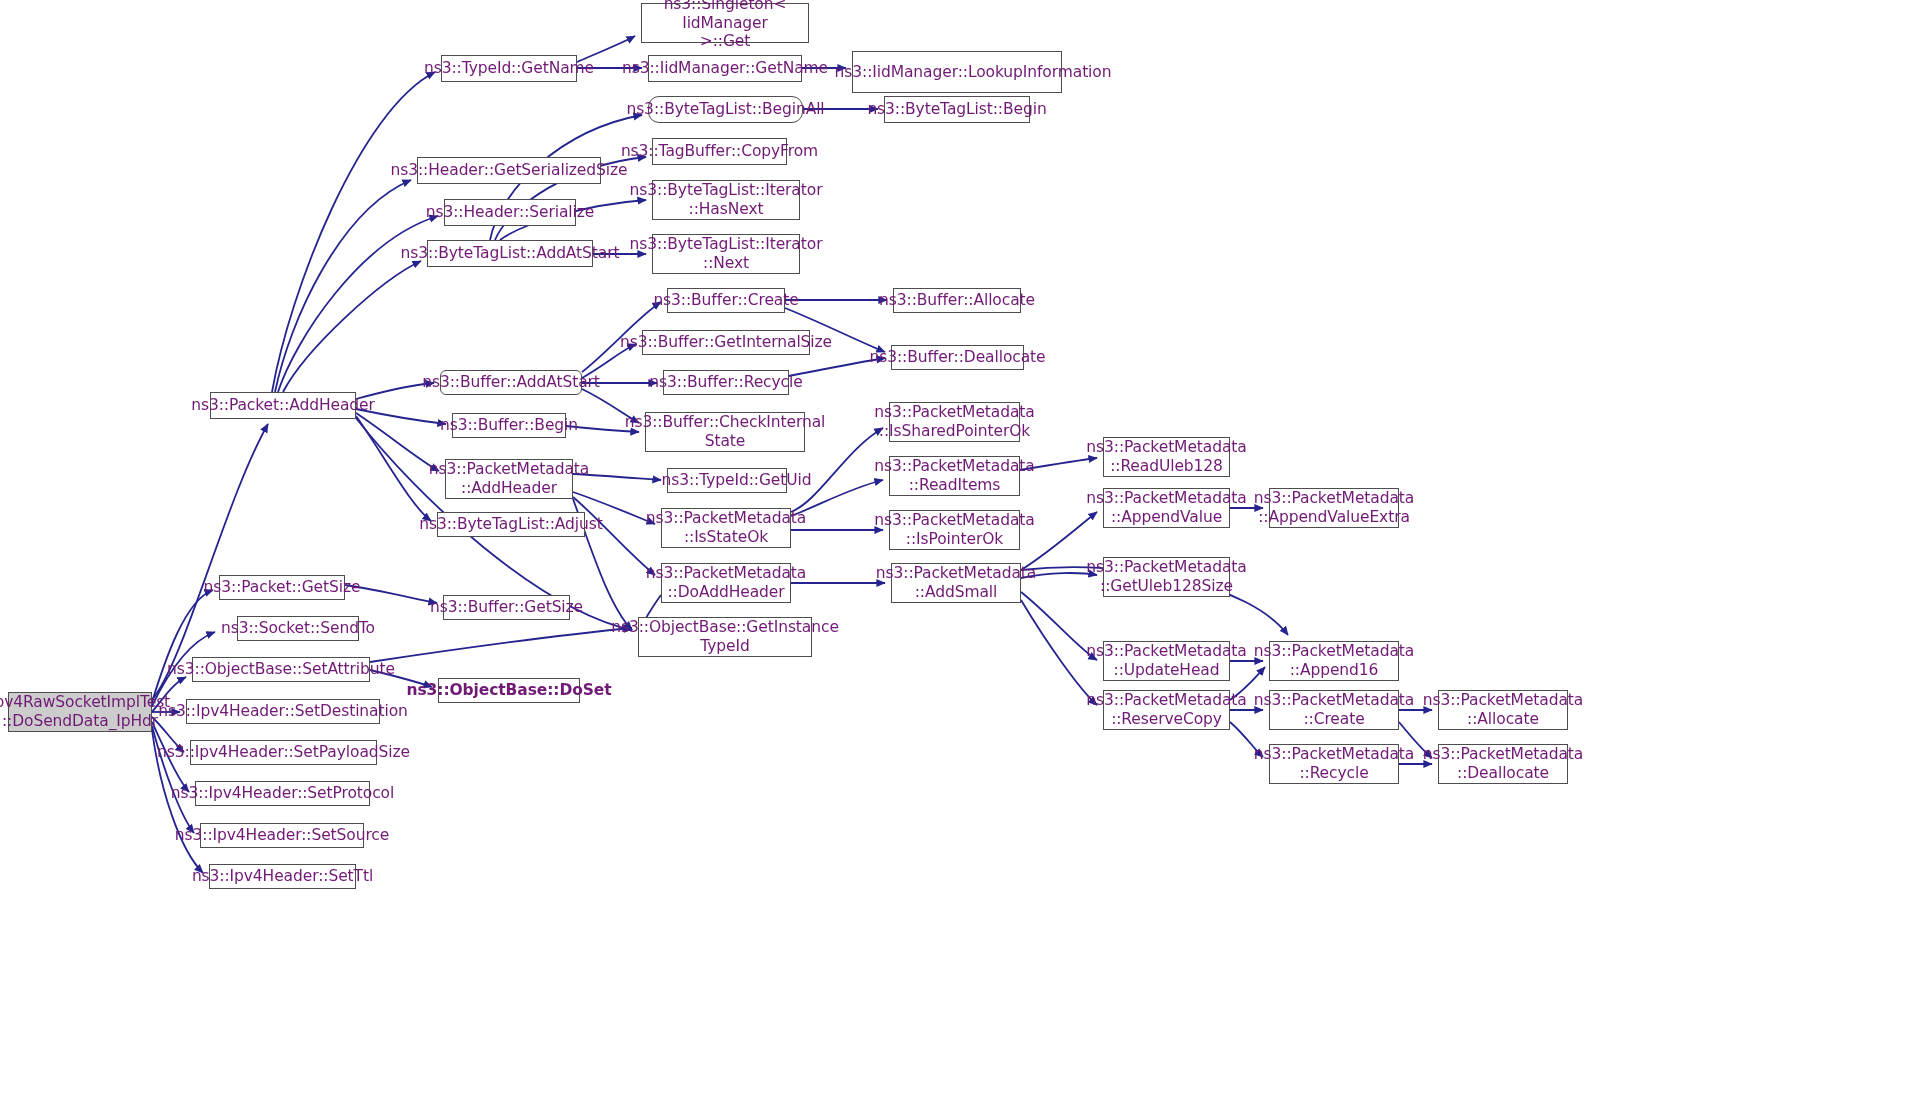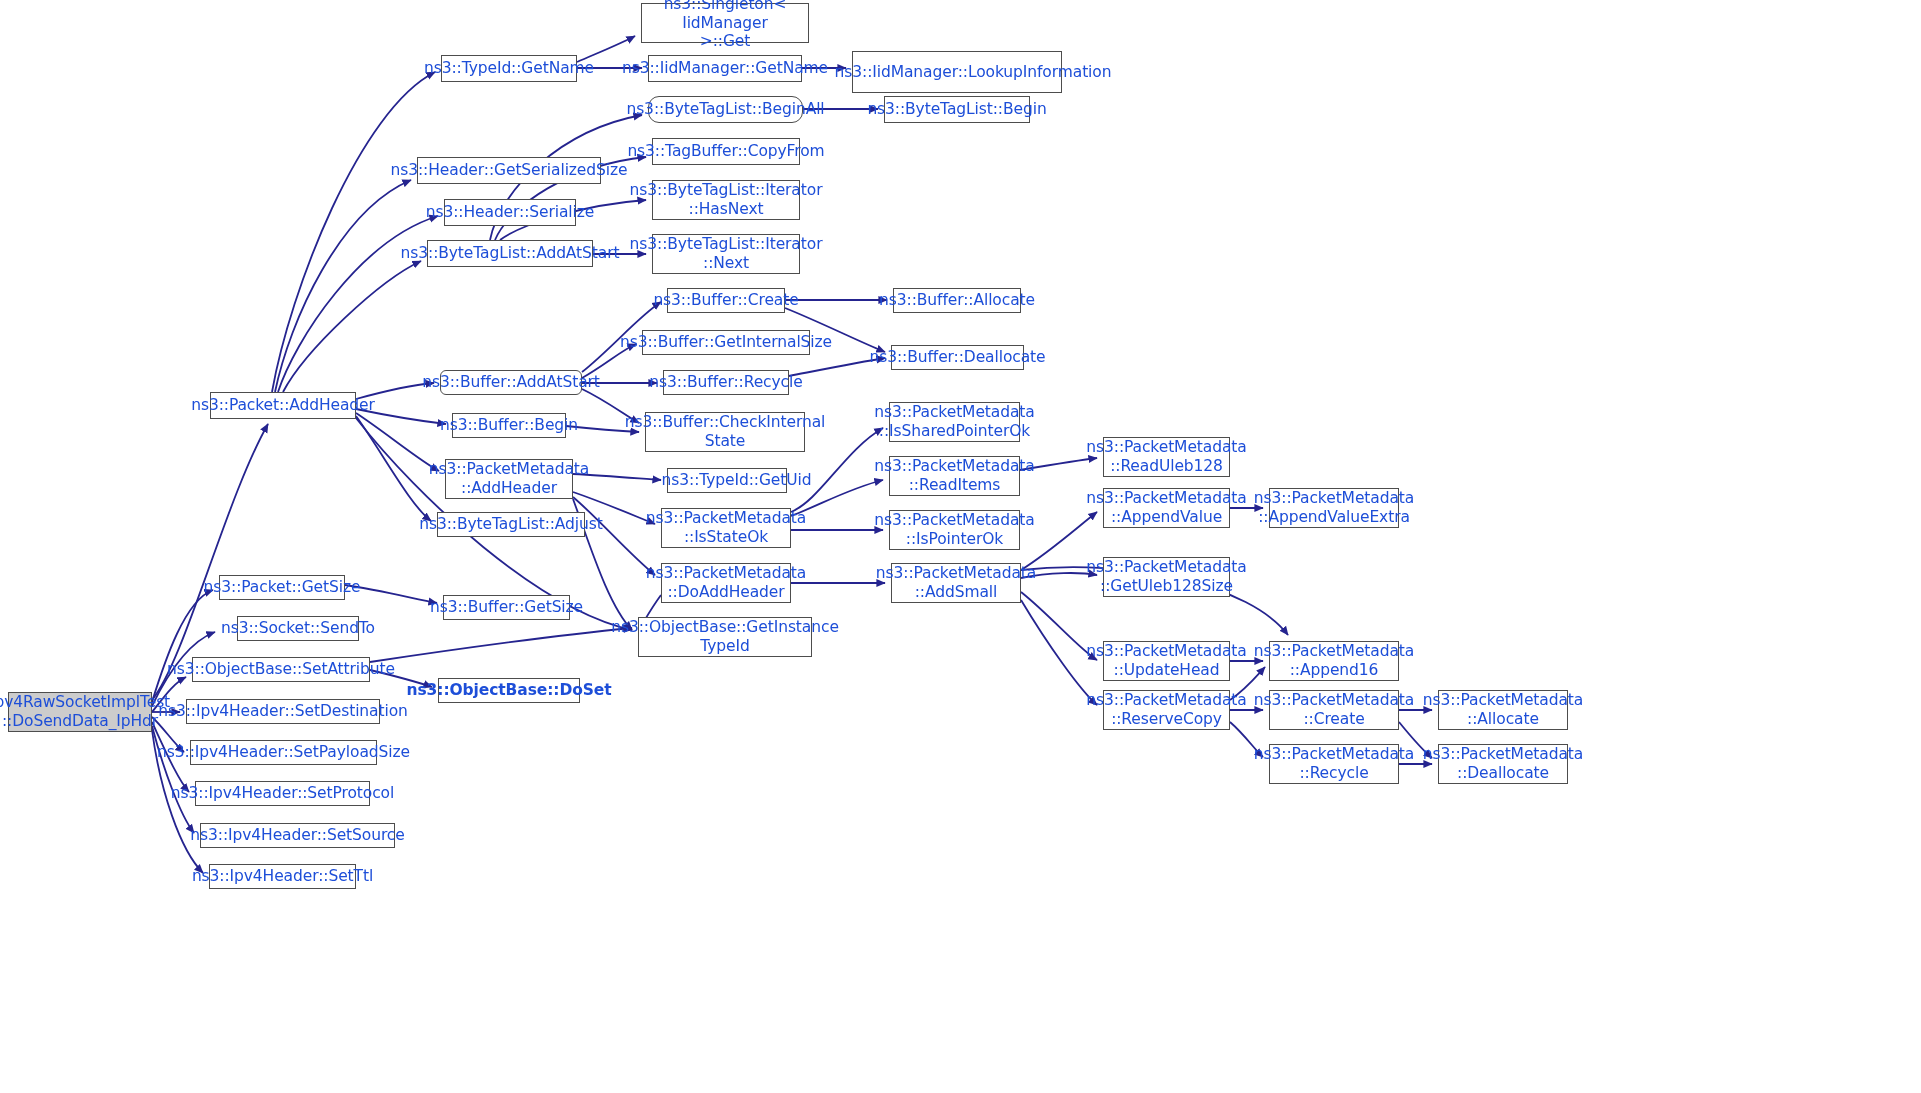--- a/index.html
+++ b/index.html
@@ -22,21 +22,21 @@
     left: 0; top: 0;
     width: 1921px;
     height: 1093px;
     pointer-events: none;
   }
   .node {
     position: absolute;
     box-sizing: border-box;
     border: 1.6px solid #4d4d4d;
     background: #ffffff;
-    color: #1d4ed8;
+    color: #701a75;
     display: flex;
     align-items: center;
     justify-content: center;
     text-align: center;
     font-size: 15.5px;
     line-height: 1.22;
     letter-spacing: -0.1px;
     white-space: pre-line;
     padding: 1px 4px;
   }
@@ -122,21 +122,21 @@
       <div class="node root" style="left: 8px; top: 692px; width: 144px; height: 40px;">Ipv4RawSocketImplTest
 ::DoSendData_IpHdr</div>
       <div class="node" style="left: 210px; top: 392px; width: 146px; height: 27px;">ns3::Packet::AddHeader</div>
       <div class="node" style="left: 441px; top: 55px; width: 136px; height: 27px;">ns3::TypeId::GetName</div>
       <div class="node" style="left: 641px; top: 3px; width: 168px; height: 40px;">ns3::Singleton&lt; IidManager
 &gt;::Get</div>
       <div class="node" style="left: 648px; top: 55px; width: 154px; height: 27px;">ns3::IidManager::GetName</div>
       <div class="node" style="left: 852px; top: 51px; width: 210px; height: 42px; padding-left: 36px;">ns3::IidManager::LookupInformation</div>
       <div class="node" style="left: 648px; top: 96px; width: 155px; height: 27px; border-radius: 11px;">ns3::ByteTagList::BeginAll</div>
       <div class="node" style="left: 884px; top: 96px; width: 146px; height: 27px;">ns3::ByteTagList::Begin</div>
-      <div class="node" style="left: 652px; top: 138px; width: 148px; height: 27px;">ns3::TagBuffer::CopyFrom</div>
+      <div class="node" style="left: 652px; top: 138px; width: 135px; height: 27px;">ns3::TagBuffer::CopyFrom</div>
       <div class="node" style="left: 652px; top: 180px; width: 148px; height: 40px;">ns3::ByteTagList::Iterator
 ::HasNext</div>
       <div class="node" style="left: 652px; top: 234px; width: 148px; height: 40px;">ns3::ByteTagList::Iterator
 ::Next</div>
       <div class="node" style="left: 417px; top: 157px; width: 184px; height: 27px;">ns3::Header::GetSerializedSize</div>
       <div class="node" style="left: 444px; top: 199px; width: 132px; height: 27px;">ns3::Header::Serialize</div>
       <div class="node" style="left: 427px; top: 240px; width: 166px; height: 27px;">ns3::ByteTagList::AddAtStart</div>
       <div class="node" style="left: 667px; top: 288px; width: 118px; height: 25px;">ns3::Buffer::Create</div>
       <div class="node" style="left: 893px; top: 288px; width: 128px; height: 25px; text-align: right;">ns3::Buffer::Allocate</div>
       <div class="node" style="left: 642px; top: 330px; width: 168px; height: 25px;">ns3::Buffer::GetInternalSize</div>
@@ -187,16 +187,16 @@
       <div class="node" style="left: 219px; top: 575px; width: 126px; height: 25px;">ns3::Packet::GetSize</div>
       <div class="node" style="left: 443px; top: 595px; width: 127px; height: 25px;">ns3::Buffer::GetSize</div>
       <div class="node" style="left: 221px; top: 616px; width: 122px; height: 25px; margin-left: 16px;">ns3::Socket::SendTo</div>
       <div class="node" style="left: 192px; top: 657px; width: 178px; height: 25px;">ns3::ObjectBase::SetAttribute</div>
       <div class="node" style="left: 438px; top: 678px; width: 142px; height: 25px; font-weight: bold;">ns3::ObjectBase::DoSet</div>
       <div class="node" style="left: 638px; top: 617px; width: 174px; height: 40px;">ns3::ObjectBase::GetInstance
 TypeId</div>
       <div class="node" style="left: 186px; top: 699px; width: 194px; height: 25px;">ns3::Ipv4Header::SetDestination</div>
       <div class="node" style="left: 190px; top: 740px; width: 187px; height: 25px;">ns3::Ipv4Header::SetPayloadSize</div>
       <div class="node" style="left: 195px; top: 781px; width: 175px; height: 25px;">ns3::Ipv4Header::SetProtocol</div>
-      <div class="node" style="left: 200px; top: 823px; width: 195px; height: 25px;">ns3::Ipv4Header::SetSource</div>
+      <div class="node" style="left: 200px; top: 823px; width: 164px; height: 25px;">ns3::Ipv4Header::SetSource</div>
       <div class="node" style="left: 209px; top: 864px; width: 147px; height: 25px;">ns3::Ipv4Header::SetTtl</div>
     </div>
 </div>
 
 </body></html>

